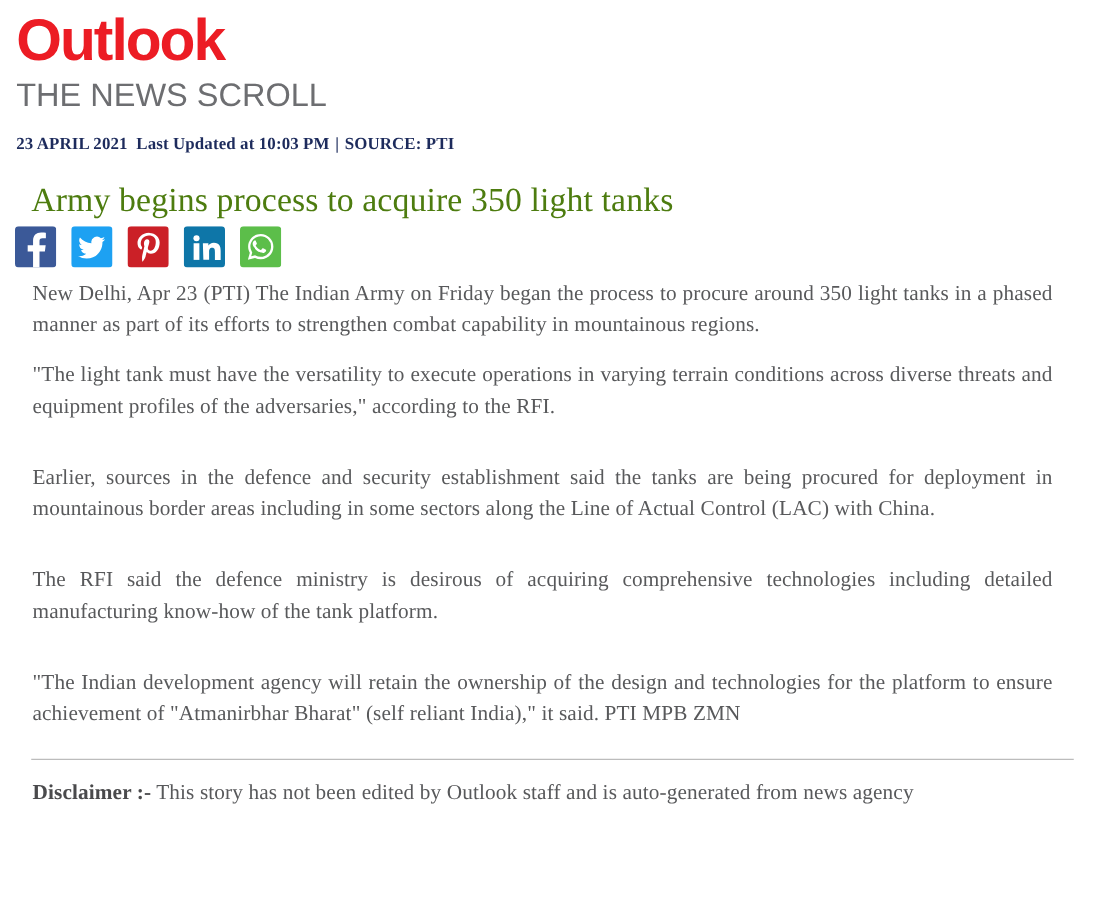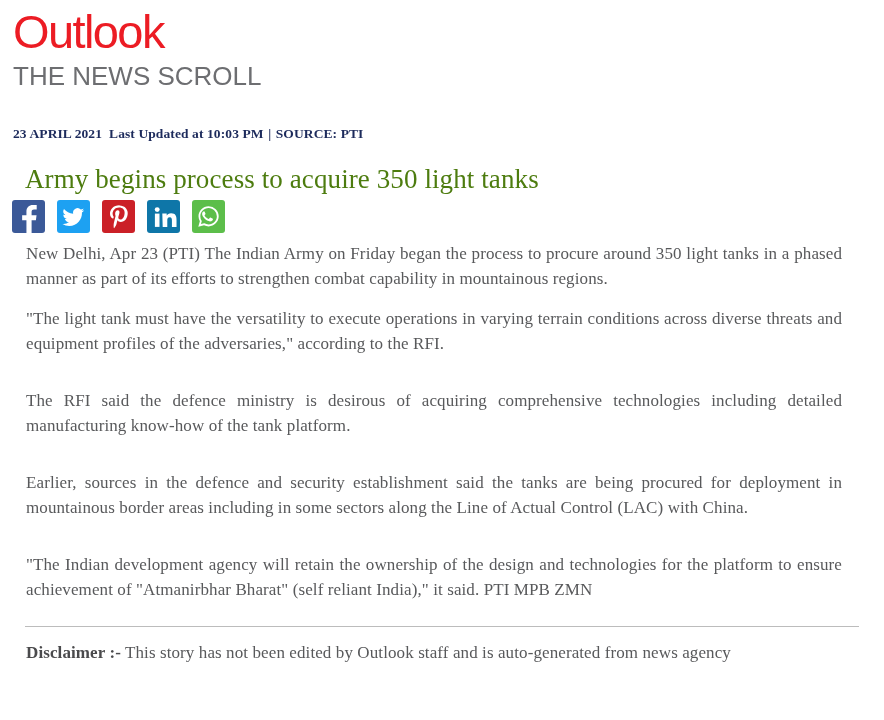--- a/index.html
+++ b/index.html
@@ -22,42 +22,42 @@
     background: #ffffff;
     box-sizing: border-box;
   }
 
   
   .masthead {
     padding: 6px 0 0 13px;
   }
   .brand-logo {
     font-family: "Liberation Sans", sans-serif;
-    font-weight: 400;
+    font-weight: 700;
     font-size: 47px;
     line-height: 52px;
     letter-spacing: -1.6px;
     color: #ec1c24;
     margin: 0;
     display: block;
   }
   .section-title {
     font-family: "Liberation Sans", sans-serif;
     font-weight: 400;
     font-size: 26px;
     line-height: 30px;
     color: #6d6e71;
     margin: 3px 0 0 0;
     letter-spacing: 0px;
     display: block;
   }
 
   
   .meta-line {
-    margin: 35px 0 0 13px;
+    margin: 16px 0 0 13px;
     font-family: "Liberation Serif", serif;
     font-weight: 700;
     font-size: 13.5px;
     line-height: 16px;
     color: #1d2b5c;
     letter-spacing: 0.1px;
   }
   .meta-line .meta-sep {
     padding: 0 1px;
   }
@@ -190,22 +190,22 @@
         <path d="M16.6 6.2c-5.6 0-10.1 4.5-10.1 10.05 0 1.77.47 3.5 1.36 5.03L6.3 26.8l5.7-1.49a10.1 10.1 0 0 0 4.6 1.1h.01c5.57 0 10.1-4.5 10.1-10.05 0-2.68-1.05-5.2-2.96-7.1a10.05 10.05 0 0 0-7.15-3.06zm0 1.85c2.2 0 4.27.86 5.83 2.42a8.16 8.16 0 0 1 2.42 5.8c0 4.54-3.7 8.22-8.26 8.22a8.3 8.3 0 0 1-4.2-1.14l-.3-.18-3.12.81.83-3.02-.2-.31a8.1 8.1 0 0 1-1.28-4.38c0-4.53 3.71-8.22 8.28-8.22z" fill="#ffffff"></path>
         <path d="M12.85 11.9c-.2-.45-.41-.46-.6-.47h-.5c-.18 0-.46.06-.71.33-.24.27-.93.9-.93 2.2s.95 2.55 1.08 2.73c.14.18 1.84 2.93 4.55 3.99 2.25.88 2.71.71 3.2.66.49-.04 1.58-.64 1.8-1.26.23-.62.23-1.15.16-1.26-.07-.11-.25-.18-.53-.31-.28-.14-1.63-.8-1.89-.89-.25-.09-.43-.14-.62.14-.18.27-.7.88-.86 1.07-.16.18-.32.2-.59.07-.28-.14-1.17-.43-2.22-1.37-.82-.73-1.38-1.63-1.54-1.9-.16-.28-.02-.43.12-.56.13-.13.28-.34.42-.5.14-.17.18-.29.28-.48.09-.18.04-.34-.03-.48-.07-.14-.61-1.46-.85-1.99z" fill="#ffffff"></path>
       </svg>
     </a>
 
   </div>
 
   <div class="article-body">
     <p>New Delhi, Apr 23 (PTI) The Indian Army on Friday began the process to procure around 350 light tanks in a phased manner as part of its efforts to strengthen combat capability in mountainous regions.</p>
     <p class="p-spaced">"The light tank must have the versatility to execute operations in varying terrain conditions across diverse threats and equipment profiles of the adversaries," according to the RFI.</p>
+    <p class="p-spaced">Earlier, sources in the defence and security establishment said the tanks are being procured for deployment in mountainous border areas including in some sectors along the Line of Actual Control (LAC) with China.</p>
     <p class="p-spaced">The RFI said the defence ministry is desirous of acquiring comprehensive technologies including detailed manufacturing know-how of the tank platform.</p>
-    <p class="p-spaced">Earlier, sources in the defence and security establishment said the tanks are being procured for deployment in mountainous border areas including in some sectors along the Line of Actual Control (LAC) with China.</p>
     <p>"The Indian development agency will retain the ownership of the design and technologies for the platform to ensure achievement of "Atmanirbhar Bharat" (self reliant India)," it said. PTI MPB ZMN</p>
   </div>
 
   <hr class="divider">
 
   <div class="disclaimer">
     <b>Disclaimer :-</b><span> This story has not been edited by Outlook staff and is auto-generated from news agency</span>
   </div>
 
 </div>

